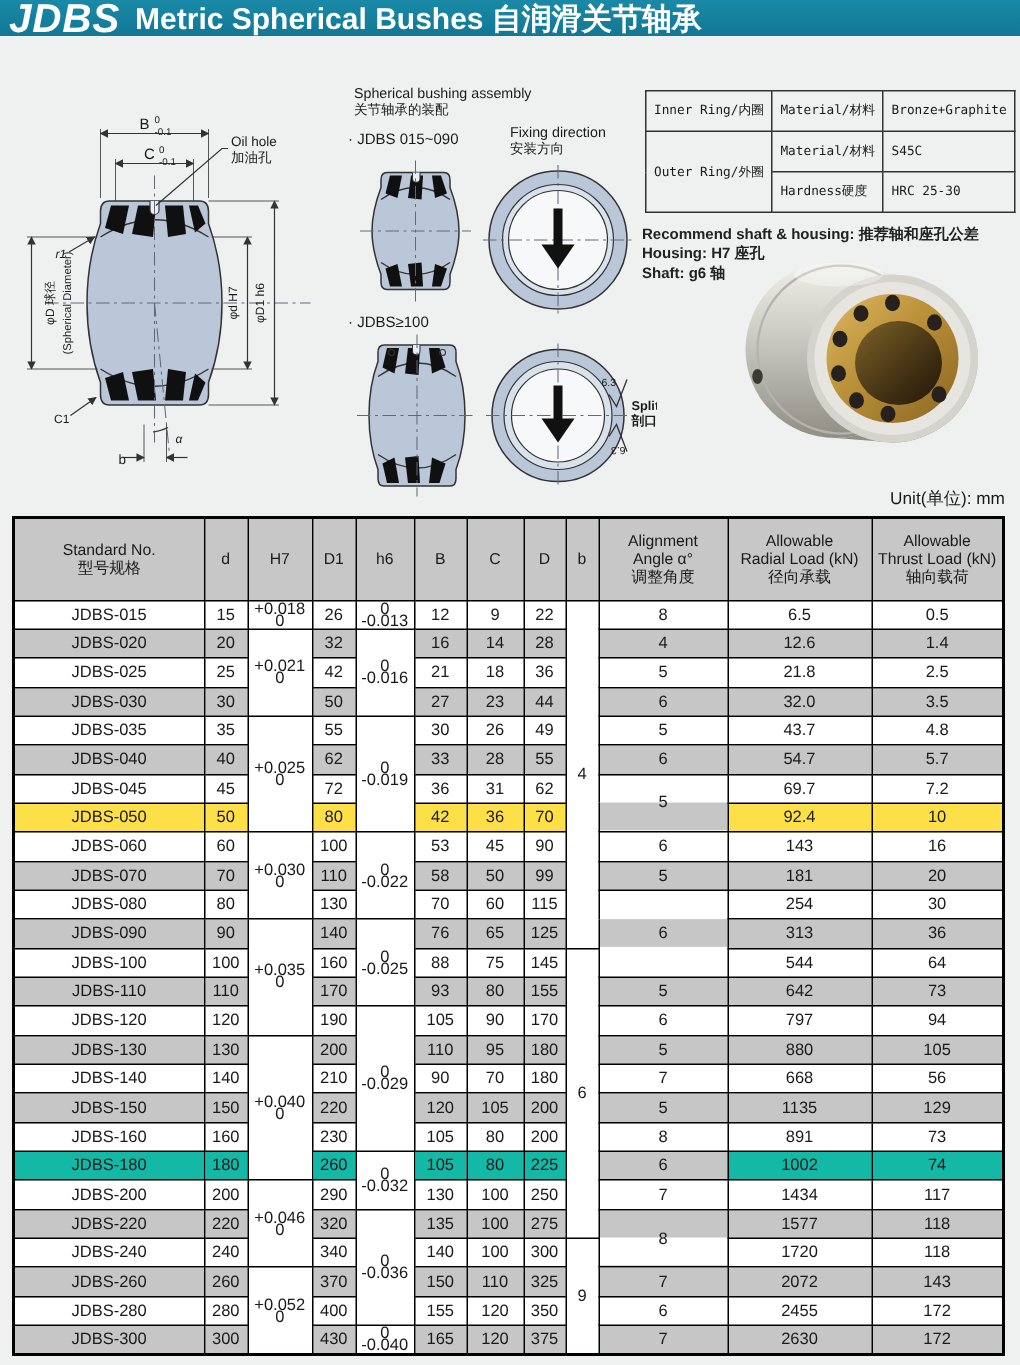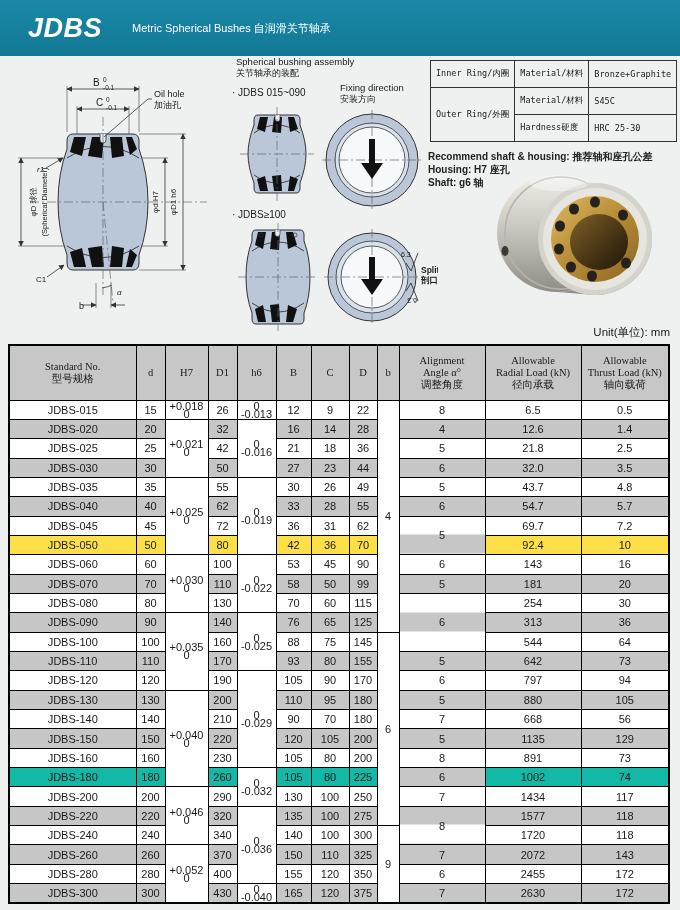--- a/index.html
+++ b/index.html
@@ -1,40 +1,40 @@
 <!DOCTYPE html>
 <html><head>
 <meta charset="utf-8">
 <style>
   html,body{margin:0;padding:0;}
   .page{position:relative;width:680px;height:910px;background:#eef1f0;font-family:"Liberation Sans",sans-serif;color:#1a1a1a;overflow:hidden;}
   
-  .topbar{position:absolute;left:0;top:0;width:680px;height:56px;background:linear-gradient(#1a89a7,#117894);display:flex;align-items:center;gap:10px;padding-left:28px;box-sizing:border-box;}
+  .topbar{position:absolute;left:0;top:0;width:680px;height:24px;background:linear-gradient(#1a89a7,#117894);display:flex;align-items:center;gap:10px;padding-left:6px;box-sizing:border-box;}
   .brand{color:#fff;font-size:27px;font-weight:bold;font-style:italic;letter-spacing:0.5px;}
-  .topbar-title{color:#fff;font-size:11px;font-weight:normal;margin-left:20px;}
+  .topbar-title{color:#fff;font-size:20px;font-weight:bold;}
   
   svg text{font-family:"Liberation Sans",sans-serif;fill:#1a1a1a;}
   .dim{stroke:#333;stroke-width:0.8;fill:none;}
   .ext{stroke:#444;stroke-width:0.6;fill:none;}
   .cl{stroke:#667;stroke-width:0.7;stroke-dasharray:9 3 2 3;fill:none;}
   .body-fill{fill:#b9c7d8;stroke:#333;stroke-width:1;}
   .arcline{fill:none;stroke:#333;stroke-width:0.9;}
   .hatch{fill:#101010;stroke:none;}
   
   .spec{position:absolute;left:430px;top:60px;border-collapse:collapse;font-family:"DejaVu Sans Mono",monospace;font-size:8.5px;}
   .spec td{border:1px solid #333;padding:0 5px;height:26px;background:#eef1f0;white-space:nowrap;}
   .recommend{position:absolute;left:428px;top:150px;font-size:10px;line-height:13px;font-weight:bold;color:#222;}
   
   .unit{position:absolute;right:10px;top:325px;font-size:11.5px;}
   
   .maintbl-wrap{position:absolute;left:8px;top:344px;}
   table.main{border-collapse:collapse;table-layout:fixed;width:660px;border:2px solid #000;}
   table.main th,table.main td{border:1px solid #000;text-align:center;padding:0;overflow:hidden;}
   table.main thead th{background:#c7c7c7;font-weight:normal;font-size:10.5px;line-height:12px;white-space:pre-line;}
-  table.main thead tr{height:55px;font-family:Liberation Serif, serif;}
+  table.main thead tr{height:55px;}
   table.main tbody tr{height:19.35px;}
   table.main tbody td{font-size:11px;}
   td.tol{font-size:7.5px;line-height:8px;white-space:pre-line;background:#fff;}
   td.colw{background:#fff;}
 </style>
 </head>
 <body>
 
 <div class="page">
 

